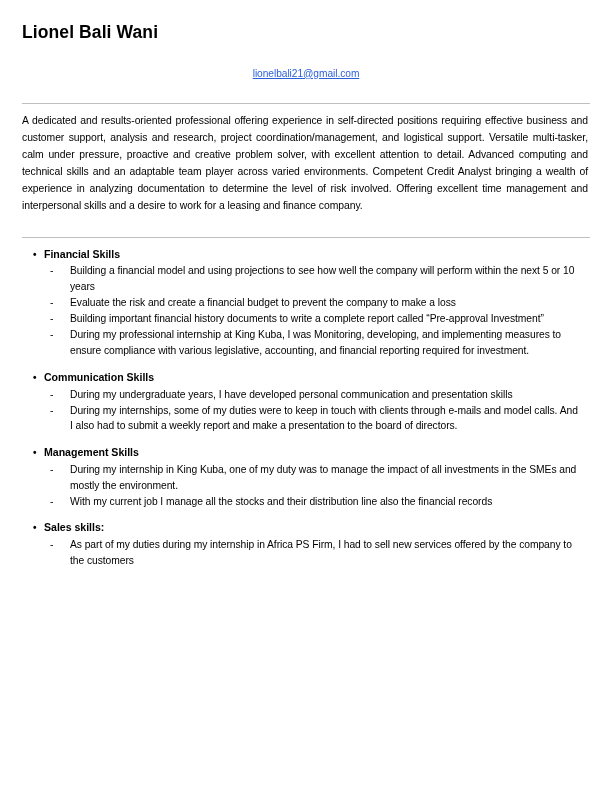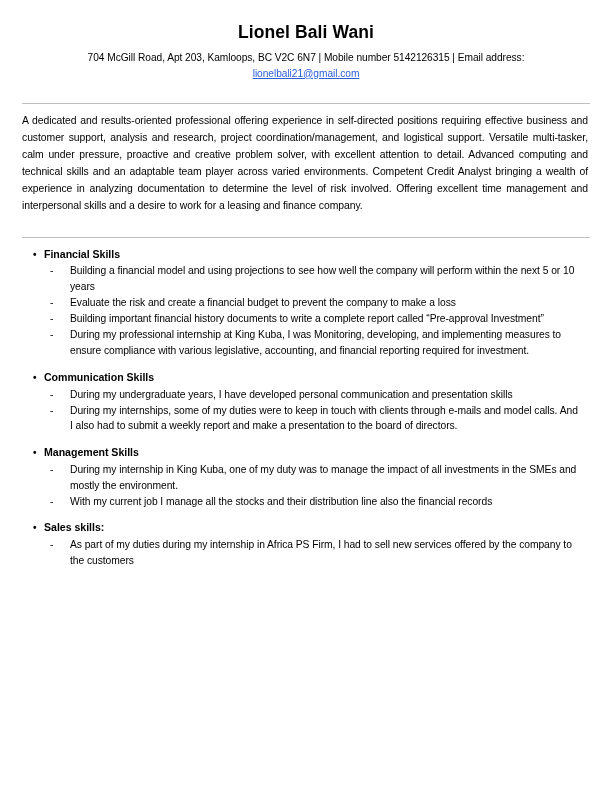--- a/index.html
+++ b/index.html
@@ -17,21 +17,21 @@
   .page {
     width: 612px;
     height: 792px;
     box-sizing: border-box;
     padding: 18px 22px 0 22px;
     position: relative;
   }
 
   
   .name {
-    text-align: center;
+    text-align: left;
     font-size: 17.5px;
     font-weight: bold;
     letter-spacing: 0.1px;
     margin: 4px 0 0 0;
     line-height: 1.25;
   }
   .contact {
     text-align: center;
     font-size: 10.2px;
     line-height: 1.45;
@@ -120,21 +120,21 @@
   }
 </style>
 </head>
 <body>
 
 <div class="page">
 
   <div>
     <div class="name">Lionel Bali Wani</div>
     <div class="contact">
-      <span>704 McGill Road, Apt 203, Kamloops, BC V2C 6N7  |  Mobile number 5142126315  |  Email address:</span><br>
+      <br>
       <span class="email-link">lionelbali21@gmail.com</span>
     </div>
   </div>
 
   <div class="section">
     <div class="rule"></div>
     <div class="summary">A dedicated and results-oriented professional offering experience in self-directed positions requiring effective business and customer support, analysis and research, project coordination/management, and logistical support. Versatile multi-tasker, calm under pressure, proactive and creative problem solver, with excellent attention to detail. Advanced computing and technical skills and an adaptable team player across varied environments. Competent Credit Analyst bringing a wealth of experience in analyzing documentation to determine the level of risk involved. Offering excellent time management and interpersonal skills and a desire to work for a leasing and finance company.</div>
   </div>
 
   <div class="section">

